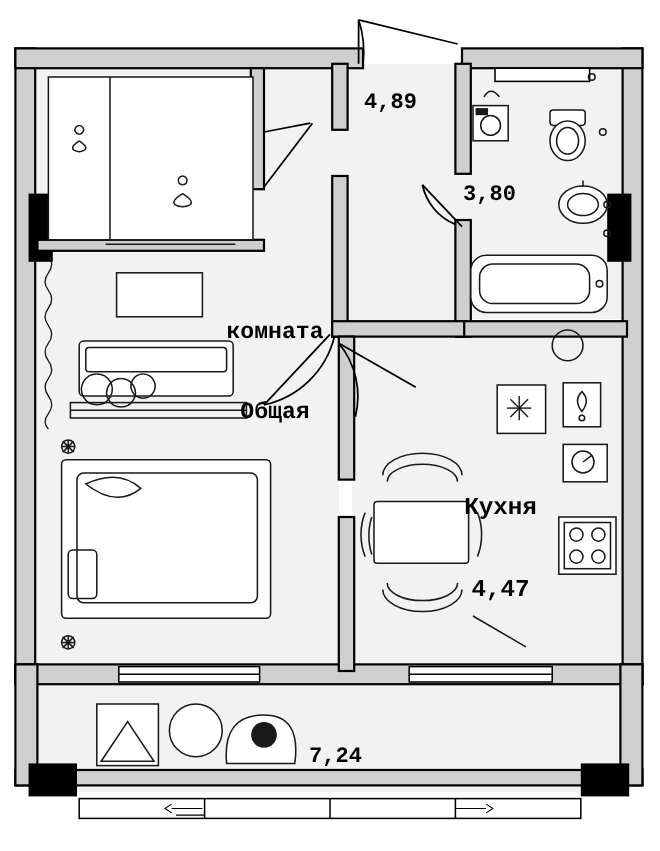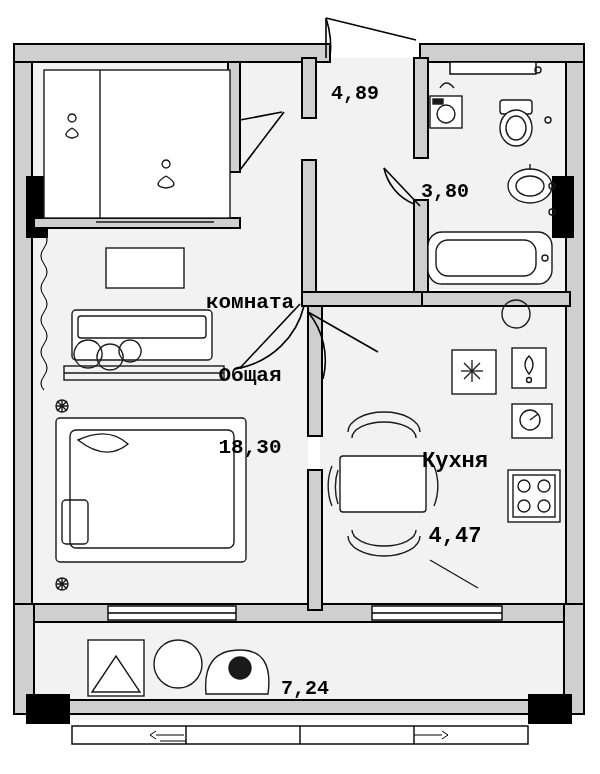--- a/index.html
+++ b/index.html
@@ -42,21 +42,21 @@
     width: 160px;
     font-size: 21px;
   }
   .lbl-hall {
     left: 310px;
     top: 82px;
     width: 90px;
   }
   .lbl-bath {
     left: 400px;
-    top: 180px;
+    top: 166px;
     width: 90px;
   }
   .lbl-kitchen {
     left: 400px;
     top: 398px;
     width: 110px;
     font-size: 22px;
   }
   .lbl-balcony {
     left: 250px;
@@ -286,21 +286,20 @@
       <path d="M92 692 L116 656 L140 692 Z"></path>
       <circle cx="178" cy="664" r="24" fill="#ffffff"></circle>
       <path d="M206 694 q-4 -44 34 -44 q34 0 28 44 Z" fill="#ffffff"></path>
       <circle cx="240" cy="668" r="11" fill="#1a1a1a"></circle>
     </g>
   </svg>
 
   <div class="label lbl-living">
     <div>комната</div>
     <div>Общая</div>
-    <div>18,30</div>
   </div>
 
   <div class="label area lbl-hall">4,89</div>
 
   <div class="label area lbl-bath">3,80</div>
 
   <div class="label lbl-kitchen">
     <div>Кухня</div>
     <div>4,47</div>
   </div>

